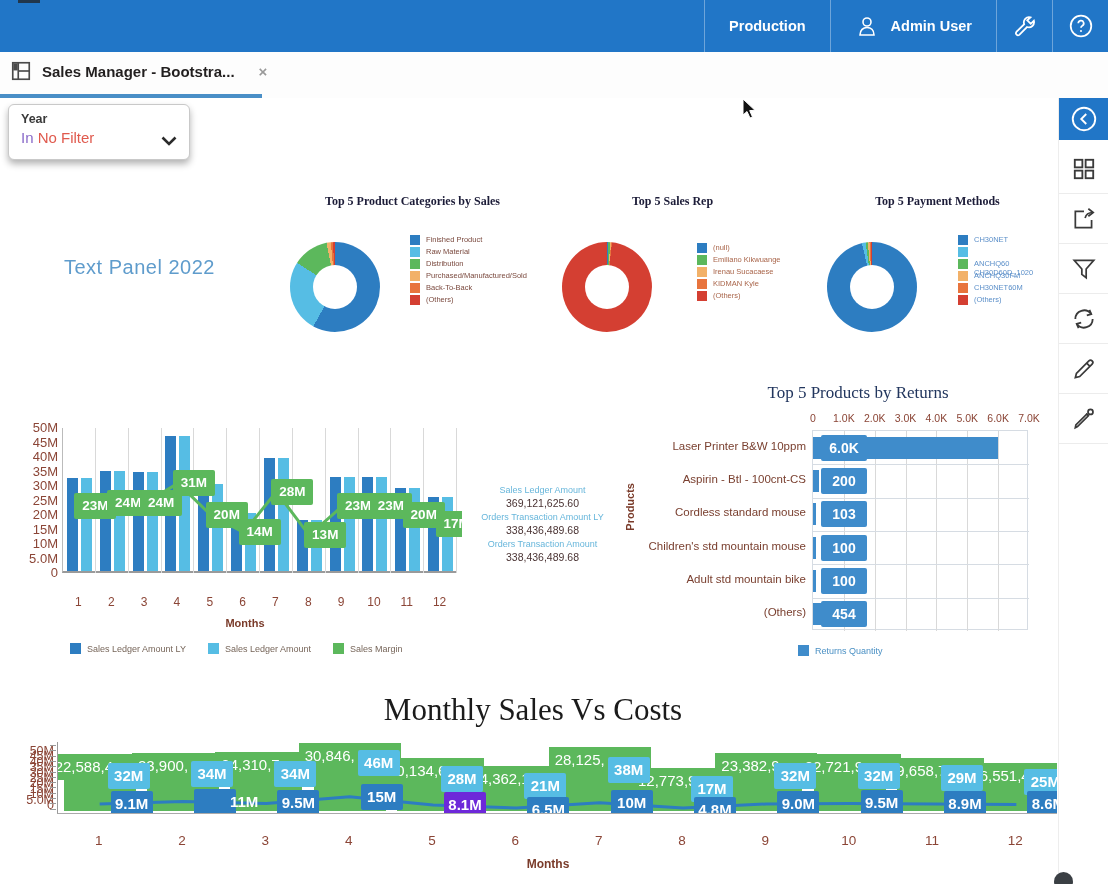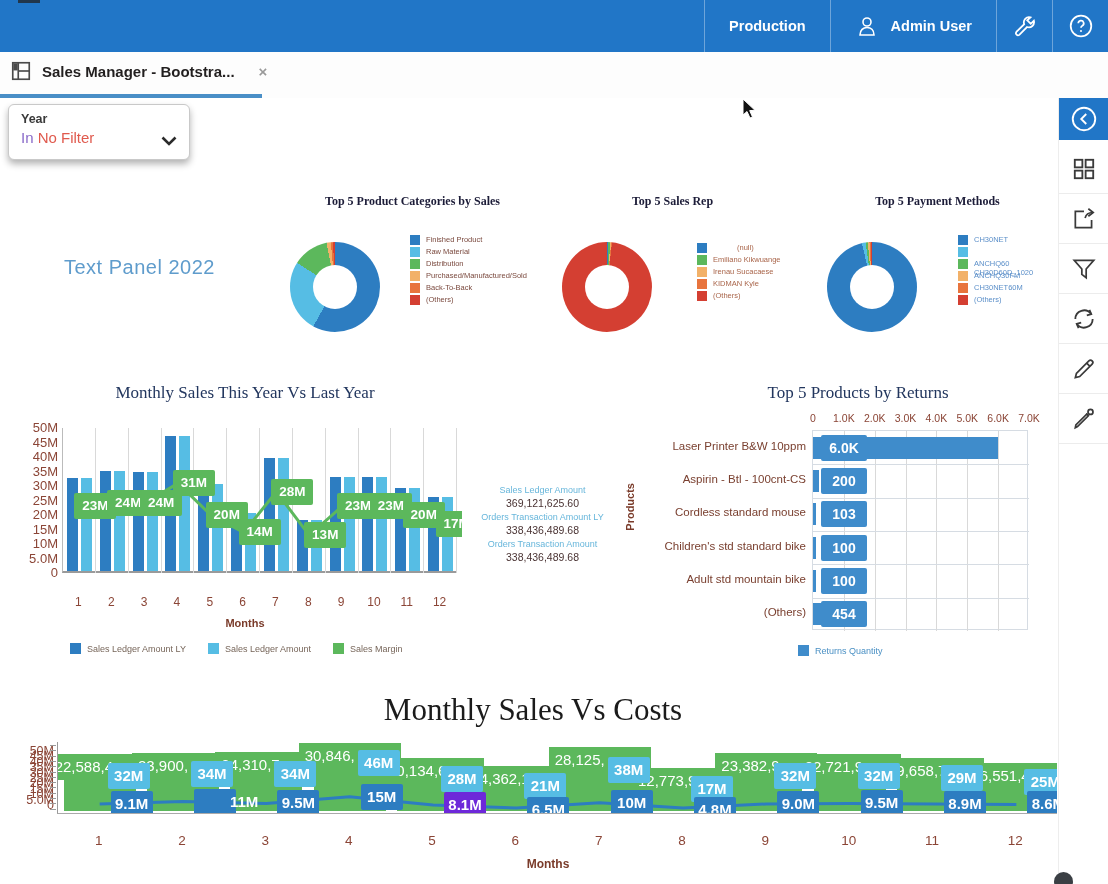--- a/index.html
+++ b/index.html
@@ -240,21 +240,21 @@
       </div>
   </div>
   <div class="donut-panel" style="left:545px;top:190px;">
     <div class="panel-title">Top 5 Sales Rep</div>
     <div class="donut" id="donut1" style="left: 17px; top: 52px; background: conic-gradient(rgb(45, 125, 193) 0%, rgb(45, 125, 193) 0.35%, rgb(92, 184, 92) 0.35%, rgb(92, 184, 92) 1.2%, rgb(242, 177, 105) 1.2%, rgb(242, 177, 105) 1.5%, rgb(232, 116, 61) 1.5%, rgb(232, 116, 61) 1.8%, rgb(212, 63, 50) 1.8%, rgb(212, 63, 50) 100%);">
         <div class="hole"></div>
       </div>
     <div class="dlegend" id="dlegend1" style="left:152px;top:52px;">
         <div class="li">
           <div class="sw" style="background: rgb(45, 125, 193);"></div>
-          <div class="lt" style="color: rgb(169, 101, 74); margin-left: 24px;">(null)</div>
+          <div class="lt" style="color: rgb(169, 101, 74);">(null)</div>
         </div>
         <div class="li">
           <div class="sw" style="background: rgb(92, 184, 92);"></div>
           <div class="lt" style="color: rgb(169, 101, 74);">Emiliano Kikwuange</div>
         </div>
         <div class="li">
           <div class="sw" style="background: rgb(242, 177, 105);"></div>
           <div class="lt" style="color: rgb(169, 101, 74);">Irenau Sucacaese</div>
         </div>
         <div class="li">
@@ -296,21 +296,20 @@
         <div class="li">
           <div class="sw" style="background: rgb(212, 63, 50);"></div>
           <div class="lt" style="color: rgb(91, 143, 201);">(Others)</div>
         </div>
       </div>
   </div>
 
   <div class="text-panel">Text Panel 2022</div>
 
   <div class="chart-panel" id="chartA" style="left:28px;top:383px;width:434px;height:292px;">
-    <div class="chart-title" style="top:0;">Monthly Sales This Year Vs Last Year</div>
   <div class="axis-txt" style="left: 0px; top: 37px; width: 30px; text-align: right; font-size: 13px;">50M</div>
       <div class="axis-txt" style="left: 0px; top: 51.5px; width: 30px; text-align: right; font-size: 13px;">45M</div>
       <div class="axis-txt" style="left: 0px; top: 66px; width: 30px; text-align: right; font-size: 13px;">40M</div>
       <div class="axis-txt" style="left: 0px; top: 80.5px; width: 30px; text-align: right; font-size: 13px;">35M</div>
       <div class="axis-txt" style="left: 0px; top: 95px; width: 30px; text-align: right; font-size: 13px;">30M</div>
       <div class="axis-txt" style="left: 0px; top: 109.5px; width: 30px; text-align: right; font-size: 13px;">25M</div>
       <div class="axis-txt" style="left: 0px; top: 124px; width: 30px; text-align: right; font-size: 13px;">20M</div>
       <div class="axis-txt" style="left: 0px; top: 138.5px; width: 30px; text-align: right; font-size: 13px;">15M</div>
       <div class="axis-txt" style="left: 0px; top: 153px; width: 30px; text-align: right; font-size: 13px;">10M</div>
       <div class="axis-txt" style="left: 0px; top: 167.5px; width: 30px; text-align: right; font-size: 13px;">5.0M</div>
@@ -438,21 +437,21 @@
         <div style="position: absolute; left: 0px; top: 105.667px; height: 22px; width: 3.08571px; background: rgb(63, 140, 203);"></div>
         <div class="lbl-box" style="left: 8px; top: 103.667px; width: 46px; height: 26px; line-height: 26px; background: rgb(63, 140, 203); font-size: 14px;">100</div>
         <div style="position: absolute; left: 0px; top: 139px; height: 22px; width: 3.08571px; background: rgb(63, 140, 203);"></div>
         <div class="lbl-box" style="left: 8px; top: 137px; width: 46px; height: 26px; line-height: 26px; background: rgb(63, 140, 203); font-size: 14px;">100</div>
         <div style="position: absolute; left: 0px; top: 172.333px; height: 22px; width: 14.0091px; background: rgb(63, 140, 203);"></div>
         <div class="lbl-box" style="left: 8px; top: 170.333px; width: 46px; height: 26px; line-height: 26px; background: rgb(63, 140, 203); font-size: 14px;">454</div>
       </div>
       <div class="axis-txt" style="left: 8px; top: 56.6667px; width: 178px; text-align: right; font-size: 11.5px; color: rgb(122, 64, 48);">Laser Printer B&amp;W 10ppm</div>
       <div class="axis-txt" style="left: 8px; top: 90px; width: 178px; text-align: right; font-size: 11.5px; color: rgb(122, 64, 48);">Aspirin - Btl - 100cnt-CS</div>
       <div class="axis-txt" style="left: 8px; top: 123.333px; width: 178px; text-align: right; font-size: 11.5px; color: rgb(122, 64, 48);">Cordless standard mouse</div>
-      <div class="axis-txt" style="left: 8px; top: 156.667px; width: 178px; text-align: right; font-size: 11.5px; color: rgb(122, 64, 48);">Children's std standard bike</div>
+      <div class="axis-txt" style="left: 8px; top: 156.667px; width: 178px; text-align: right; font-size: 11.5px; color: rgb(122, 64, 48);">Children's std mountain mouse</div>
       <div class="axis-txt" style="left: 8px; top: 190px; width: 178px; text-align: right; font-size: 11.5px; color: rgb(122, 64, 48);">Adult std mountain bike</div>
       <div class="axis-txt" style="left: 8px; top: 223.333px; width: 178px; text-align: right; font-size: 11.5px; color: rgb(122, 64, 48);">(Others)</div>
       <div class="legend-row" style="left: 178px; top: 262px;">
         <div class="legend-item">
           <div class="sw" style="background: rgb(63, 140, 203);"></div>
           <div class="lt" style="color: rgb(74, 144, 196);">Returns Quantity</div>
         </div>
       </div>
     </div>
 

